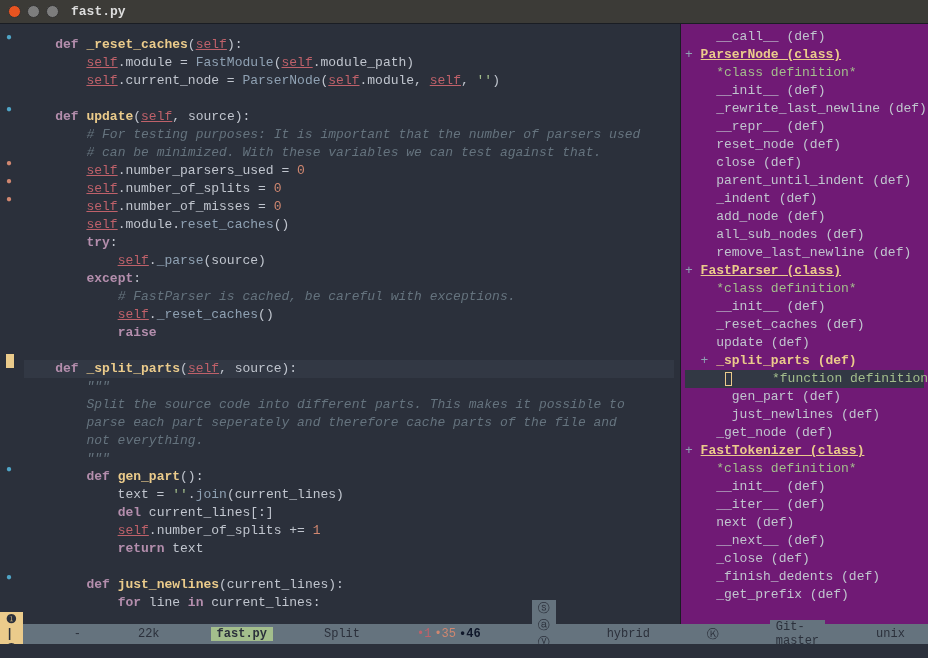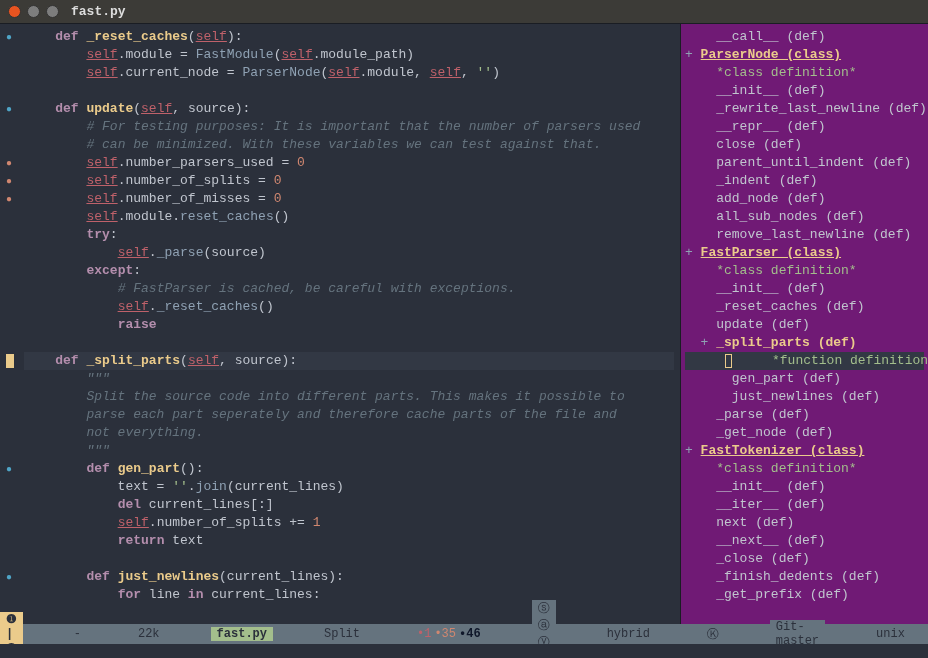--- a/index.html
+++ b/index.html
@@ -70,20 +70,21 @@
   height: 14px;
   background: #ebcb8b;
   margin-left: 2px;
 }
 .code {
   flex: 1;
   padding: 4px 6px;
   line-height: 18px;
   white-space: pre;
   overflow: hidden;
+  margin-top: 8px;
 }
 .code-line { height: 18px; }
 .current-line { background: #323844; }
 .kw { color: #b48ead; font-weight: bold; }
 .fnname { color: #ebcb8b; font-weight: bold; }
 .str { color: #a3be8c; }
 .comment { color: #65737e; font-style: italic; }
 .num { color: #d08770; }
 .call { color: #8fa1b3; }
 .selfund { color: #bf616a; text-decoration: underline; }
@@ -217,36 +218,36 @@
       </div>
     <div class="code" id="code"><div class="code-line">    <span class="kw">def</span> <span class="fnname">_reset_caches</span>(<span class="selfund">self</span>):</div><div class="code-line">        <span class="selfund">self</span>.module = <span class="call">FastModule</span>(<span class="selfund">self</span>.module_path)</div><div class="code-line">        <span class="selfund">self</span>.current_node = <span class="call">ParserNode</span>(<span class="selfund">self</span>.module, <span class="selfund">self</span>, <span class="str">''</span>)</div><div class="code-line"></div><div class="code-line">    <span class="kw">def</span> <span class="fnname">update</span>(<span class="selfund">self</span>, source):</div><div class="code-line">        <span class="comment"># For testing purposes: It is important that the number of parsers used</span></div><div class="code-line">        <span class="comment"># can be minimized. With these variables we can test against that.</span></div><div class="code-line">        <span class="selfund">self</span>.number_parsers_used = <span class="num">0</span></div><div class="code-line">        <span class="selfund">self</span>.number_of_splits = <span class="num">0</span></div><div class="code-line">        <span class="selfund">self</span>.number_of_misses = <span class="num">0</span></div><div class="code-line">        <span class="selfund">self</span>.module.<span class="call">reset_caches</span>()</div><div class="code-line">        <span class="kw">try</span>:</div><div class="code-line">            <span class="selfund">self</span>.<span class="call">_parse</span>(source)</div><div class="code-line">        <span class="kw">except</span>:</div><div class="code-line">            <span class="comment"># FastParser is cached, be careful with exceptions.</span></div><div class="code-line">            <span class="selfund">self</span>.<span class="call">_reset_caches</span>()</div><div class="code-line">            <span class="kw">raise</span></div><div class="code-line"></div><div class="code-line current-line">    <span class="kw">def</span> <span class="fnname">_split_parts</span>(<span class="selfund">self</span>, source):</div><div class="code-line"><span class="comment">        """</span></div><div class="code-line"><span class="comment">        Split the source code into different parts. This makes it possible to</span></div><div class="code-line"><span class="comment">        parse each part seperately and therefore cache parts of the file and</span></div><div class="code-line"><span class="comment">        not everything.</span></div><div class="code-line"><span class="comment">        """</span></div><div class="code-line">        <span class="kw">def</span> <span class="fnname">gen_part</span>():</div><div class="code-line">            text = <span class="str">''</span>.<span class="call">join</span>(current_lines)</div><div class="code-line">            <span class="kw">del</span> current_lines[:]</div><div class="code-line">            <span class="selfund">self</span>.number_of_splits += <span class="num">1</span></div><div class="code-line">            <span class="kw">return</span> text</div><div class="code-line"></div><div class="code-line">        <span class="kw">def</span> <span class="fnname">just_newlines</span>(current_lines):</div><div class="code-line">            <span class="kw">for</span> line <span class="kw">in</span> current_lines:</div></div>
   </div>
   <div class="sidebar" id="sidebar">
       <div class="side-line">    <span class="side-item">__call__ (def)</span></div>
       <div class="side-line"><span class="side-plus">+ </span><span class="side-class">ParserNode (class)</span></div>
       <div class="side-line">    <span class="side-def">*class definition*</span></div>
       <div class="side-line">    <span class="side-item">__init__ (def)</span></div>
       <div class="side-line">    <span class="side-item">_rewrite_last_newline (def)</span></div>
       <div class="side-line">    <span class="side-item">__repr__ (def)</span></div>
+      <div class="side-line">    <span class="side-item">reset_node (def)</span></div>
       <div class="side-line">    <span class="side-item">close (def)</span></div>
       <div class="side-line">    <span class="side-item">parent_until_indent (def)</span></div>
       <div class="side-line">    <span class="side-item">_indent (def)</span></div>
       <div class="side-line">    <span class="side-item">add_node (def)</span></div>
       <div class="side-line">    <span class="side-item">all_sub_nodes (def)</span></div>
       <div class="side-line">    <span class="side-item">remove_last_newline (def)</span></div>
       <div class="side-line"><span class="side-plus">+ </span><span class="side-class">FastParser (class)</span></div>
       <div class="side-line">    <span class="side-def">*class definition*</span></div>
       <div class="side-line">    <span class="side-item">__init__ (def)</span></div>
       <div class="side-line">    <span class="side-item">_reset_caches (def)</span></div>
       <div class="side-line">    <span class="side-item">update (def)</span></div>
       <div class="side-line">  <span class="side-plus">+ </span><span class="side-highlight-def">_split_parts (def)</span></div>
       <div class="side-line side-current"><span class="side-cursor"></span>     <span class="side-def">*function definition*</span></div>
       <div class="side-line">      <span class="side-item">gen_part (def)</span></div>
       <div class="side-line">      <span class="side-item">just_newlines (def)</span></div>
-      <div class="side-line">    <span class="side-item">_parse (def)</span></div>
       <div class="side-line">    <span class="side-item">_get_node (def)</span></div>
       <div class="side-line"><span class="side-plus">+ </span><span class="side-class">FastTokenizer (class)</span></div>
       <div class="side-line">    <span class="side-def">*class definition*</span></div>
       <div class="side-line">    <span class="side-item">__init__ (def)</span></div>
       <div class="side-line">    <span class="side-item">__iter__ (def)</span></div>
       <div class="side-line">    <span class="side-item">next (def)</span></div>
       <div class="side-line">    <span class="side-item">__next__ (def)</span></div>
       <div class="side-line">    <span class="side-item">_close (def)</span></div>
       <div class="side-line">    <span class="side-item">_finish_dedents (def)</span></div>
       <div class="side-line">    <span class="side-item">_get_prefix (def)</span></div>

